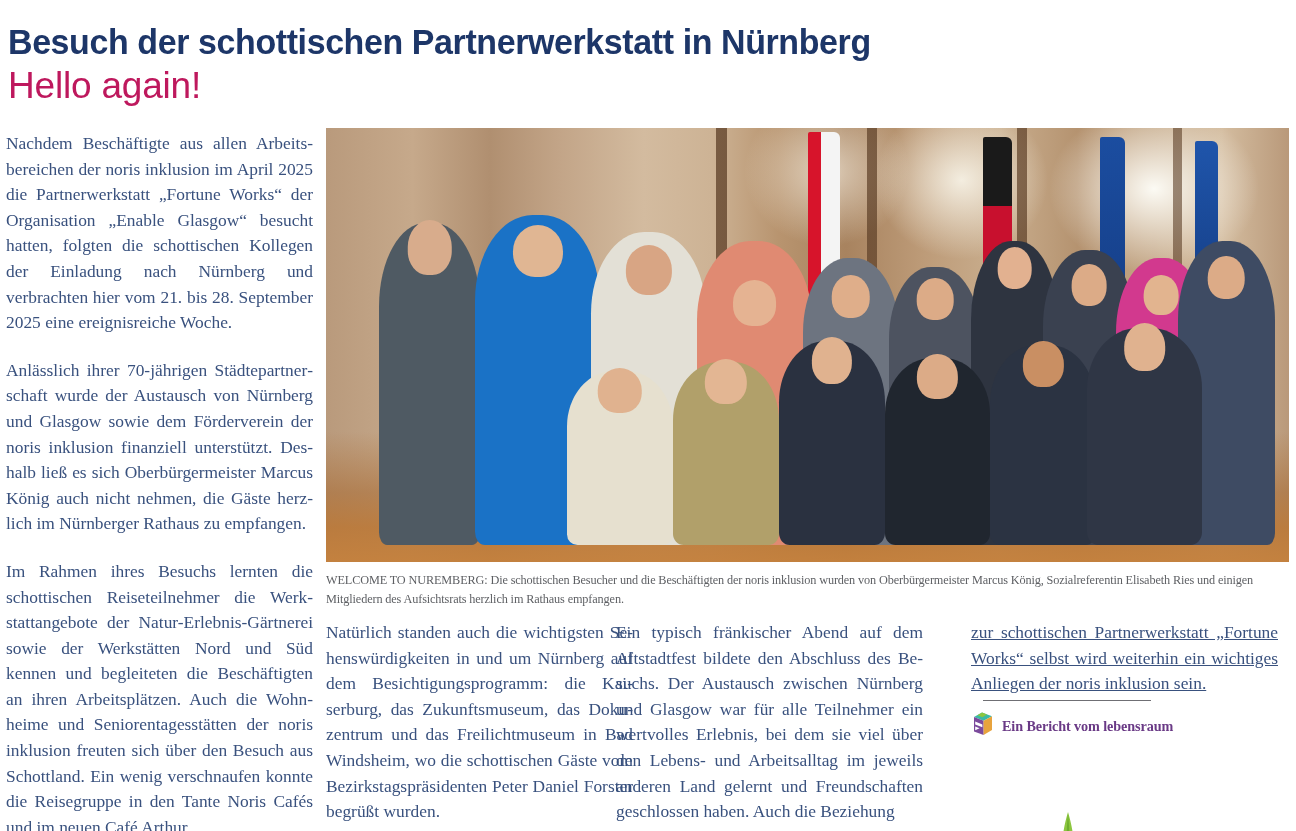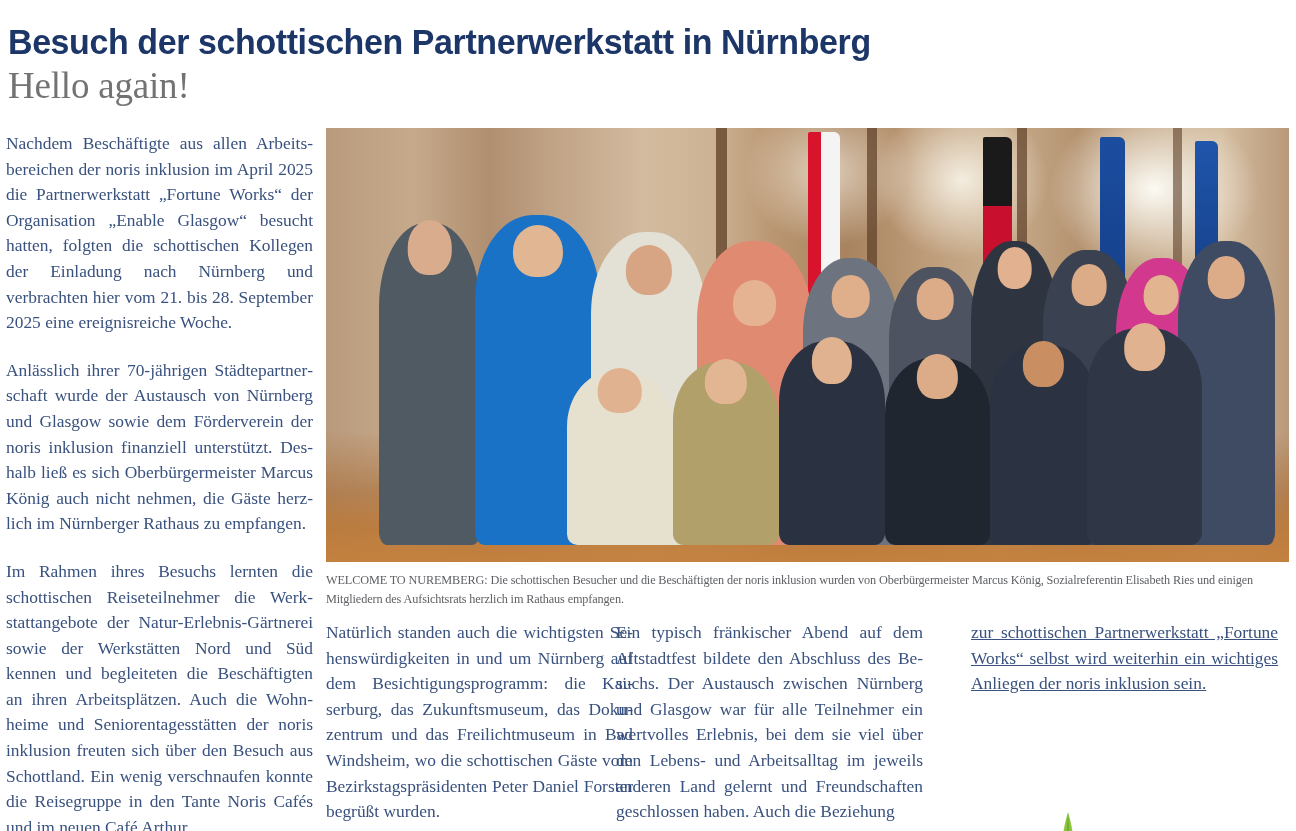--- a/index.html
+++ b/index.html
@@ -37,26 +37,26 @@
     font-size: 35px;
     line-height: 40px;
     letter-spacing: -0.4px;
     color: #1d3668;
     margin: 0;
     white-space: nowrap;
     transform: scaleX(0.97);
     transform-origin: left center;
   }
   .headline-sub {
-    font-family: Liberation Serif, serif;
+    font-family: Liberation Sans, sans-serif;
     font-weight: 400;
     font-size: 37px;
     line-height: 44px;
     letter-spacing: -0.2px;
-    color: #737373;
+    color: #be185d;
     margin: 2px 0 0 0;
     white-space: nowrap;
   }
 
   
   .photo-frame {
     position: absolute;
     left: 326px;
     top: 128px;
     width: 963px;
@@ -319,20 +319,40 @@
   </div>
 
   <div class="col col-3">
     <p>Ein typisch fränkischer Abend auf dem Altstadtfest bildete den Abschluss des Be­suchs. Der Austausch zwischen Nürnberg und Glasgow war für alle Teilnehmer ein wertvolles Erlebnis, bei dem sie viel über den Lebens- und Arbeitsalltag im jeweils anderen Land gelernt und Freundschaf­ten geschlossen haben. Auch die Beziehung</p>
   </div>
 
   <div class="col col-4">
     <p>zur schottischen Partnerwerkstatt „Fortune Works“ selbst wird weiterhin ein wichtiges Anliegen der noris inklusion sein.</p>
   </div>
 
+  <div class="credit">
+    <div class="credit-rule"></div>
+    <div class="credit-row">
+      <span class="cube-logo">
+        <svg width="22" height="24" viewBox="0 0 22 24" xmlns="http://www.w3.org/2000/svg">
+
+          <polygon points="3,5 11,0.6 21,4.2 12.6,8.8" fill="#3bb9a6"></polygon>
+          <polygon points="6.4,3.2 11,0.6 16,2.4 11.4,5.2" fill="#8cc63f"></polygon>
+
+          <polygon points="3,5 12.6,8.8 12.6,23 3,19.4" fill="#7b4a9c"></polygon>
+
+          <polygon points="12.6,8.8 21,4.2 21,18 12.6,23" fill="#e8a33d"></polygon>
+
+          <polygon points="4.2,9.6 11.4,12.4 11.4,15.2 4.2,12.4" fill="#ffffff"></polygon>
+          <polygon points="4.2,14.4 8.6,16.2 4.2,18.2" fill="#ffffff"></polygon>
+        </svg>
+      </span>
+      <span class="credit-text">Ein Bericht vom lebensraum</span>
+    </div>
+  </div>
 
   <div class="sprout">
     <svg width="20" height="30" viewBox="0 0 20 30" xmlns="http://www.w3.org/2000/svg">
       <path d="M10 0 C 7.5 9, 5.5 16, 4.2 30 L 15.8 30 C 14.5 16, 12.5 9, 10 0 Z" fill="#8cc63f"></path>
       <path d="M10 2 C 9 10, 8.6 20, 8.6 30 L 11.4 30 C 11.4 20, 11 10, 10 2 Z" fill="#6fae2e"></path>
     </svg>
   </div>
 
 </div>
 

